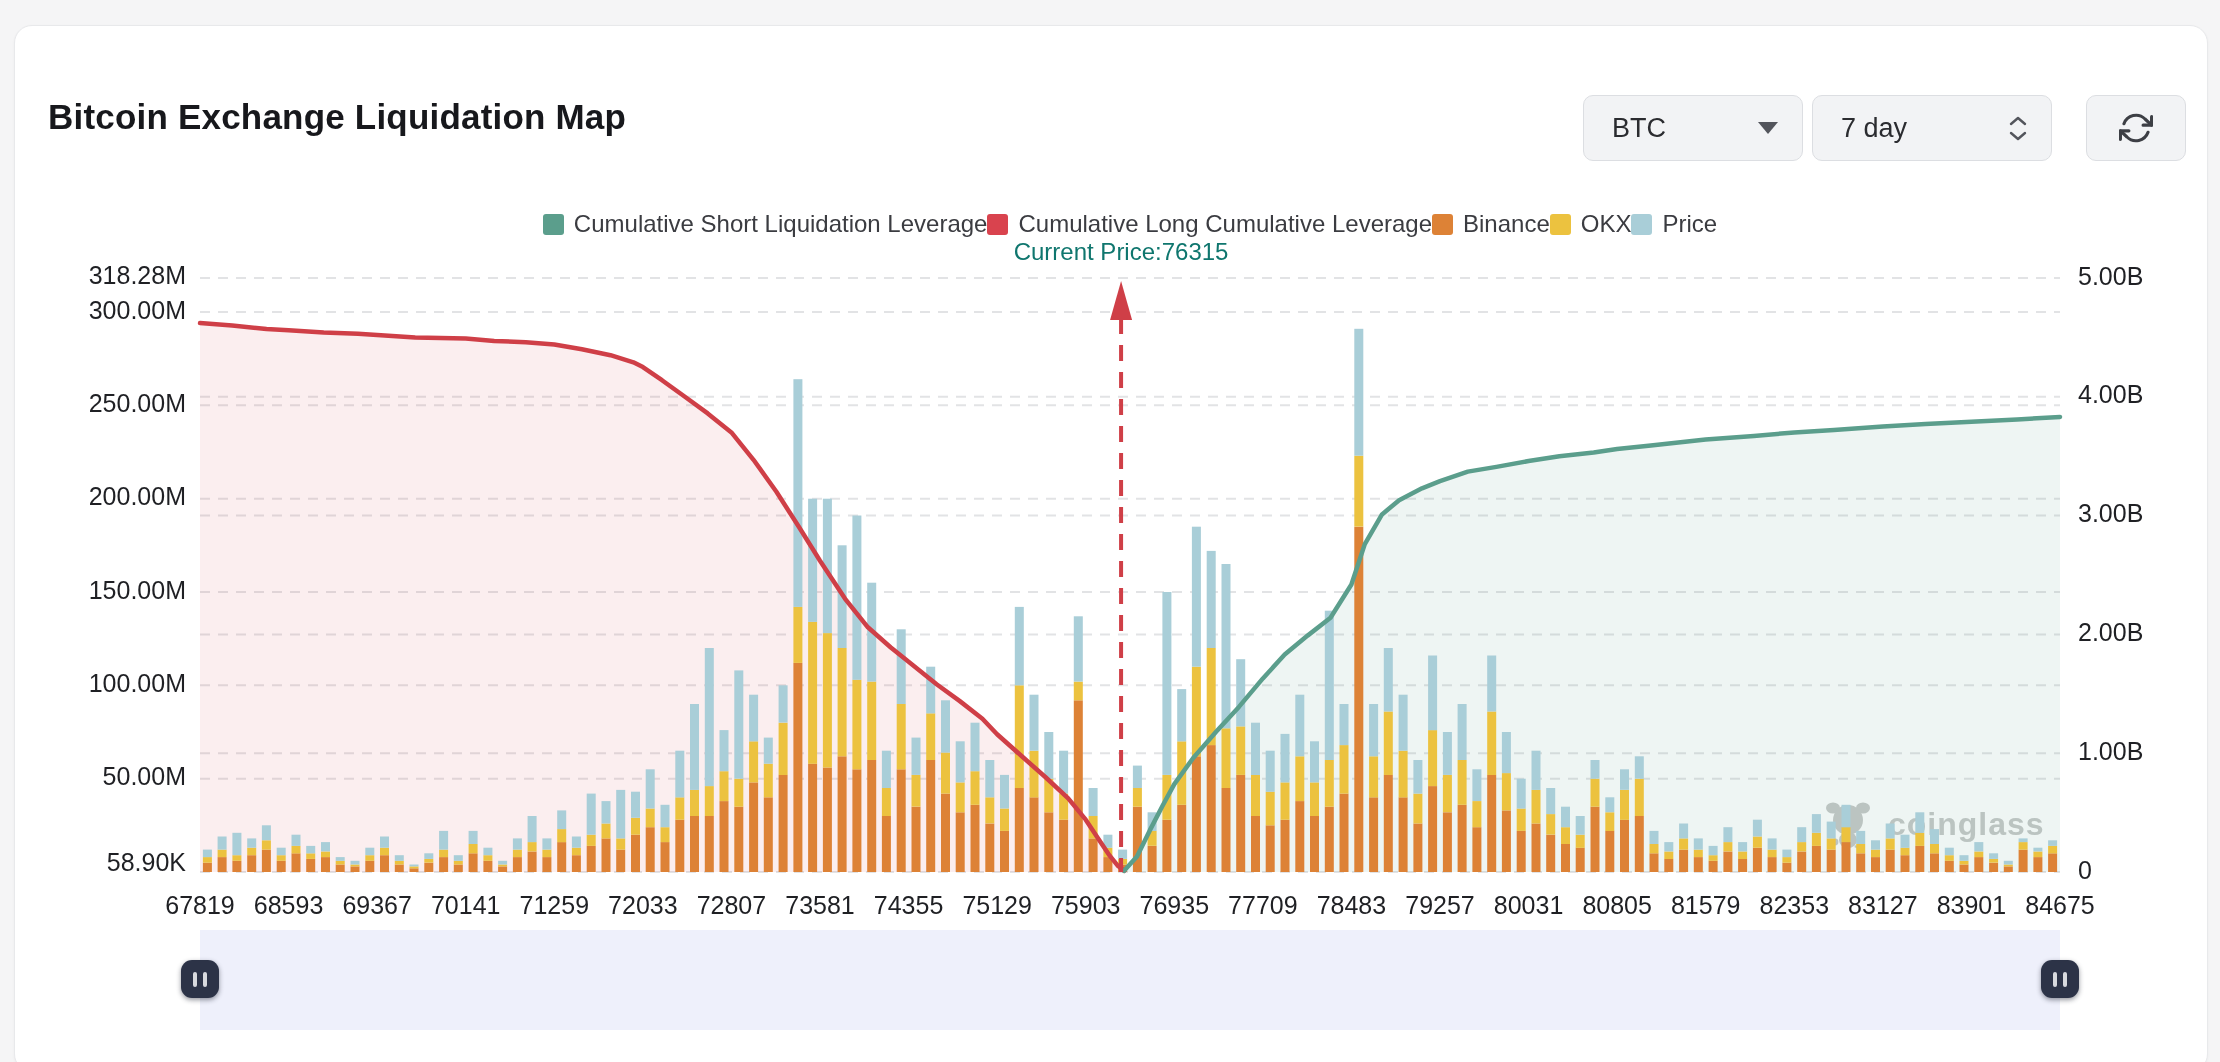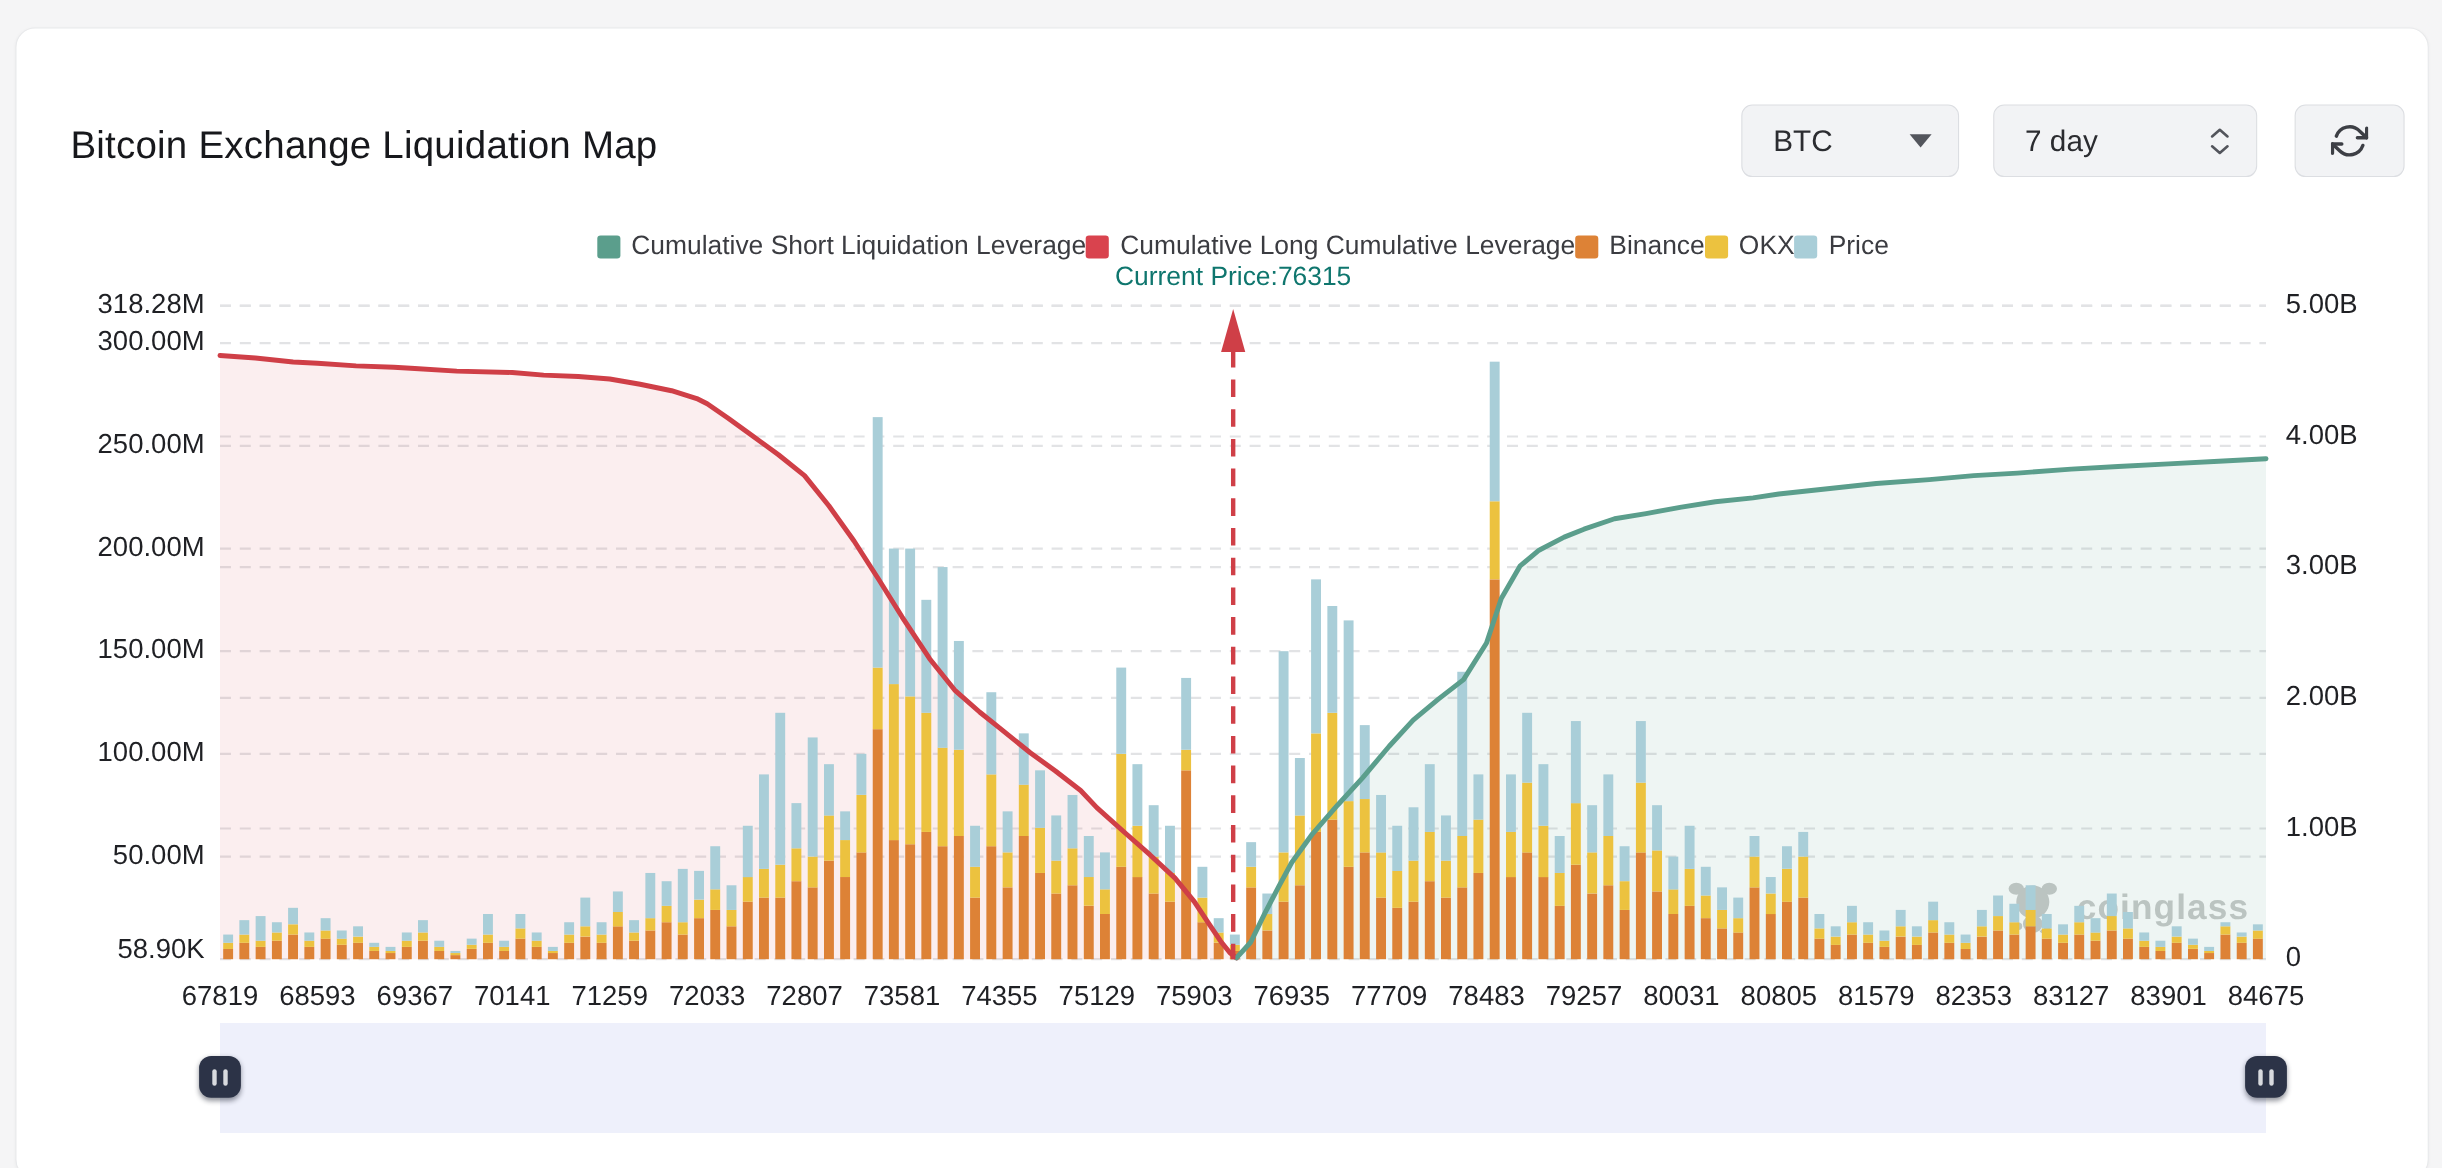--- a/index.html
+++ b/index.html
@@ -1,26 +1,26 @@
 <!DOCTYPE html>
 <html><head>
 <meta charset="utf-8">
 <style>
   html,body{margin:0;padding:0;background:#f5f5f6;}
   .stage{position:relative;width:2220px;height:1062px;overflow:hidden;
          font-family:"Liberation Sans",sans-serif;background:#f5f5f6;}
   .card{position:absolute;left:14px;top:25px;width:2192px;height:1045px;
         background:#ffffff;border:1px solid #e8e9eb;border-radius:18px;
         box-shadow:0 1px 3px rgba(0,0,0,0.04);}
-  .page-title{position:absolute;left:48px;top:96px;margin:16px;font-size:35px;line-height:42px;
-        font-weight:400;color:#17181c;letter-spacing:.2px;}
+  .page-title{position:absolute;left:48px;top:96px;margin:0;font-size:35px;line-height:42px;
+        font-weight:700;color:#17181c;letter-spacing:.2px;}
   .select,.refresh-btn{position:absolute;top:95px;height:66px;background:#f2f3f5;
         border:1.5px solid #dcdee2;border-radius:10px;box-sizing:border-box;
         display:flex;align-items:center;cursor:pointer;}
-  .sel-symbol{left:1583px;width:198px;padding:0 24px 0 28px;justify-content:space-between;}
+  .sel-symbol{left:1583px;width:220px;padding:0 24px 0 28px;justify-content:space-between;}
   .sel-period{left:1812px;width:240px;padding:0 24px 0 28px;justify-content:space-between;}
   .refresh-btn{left:2086px;width:100px;justify-content:center;}
   .sel-text{font-size:27px;color:#2b2c30;}
   .caret-down{width:0;height:0;border-left:10px solid transparent;border-right:10px solid transparent;
         border-top:12px solid #53555c;}
   .updown{display:flex;flex-direction:column;gap:5px;}
   .legend{position:absolute;left:200px;top:210px;width:1860px;display:flex;
         justify-content:center;align-items:center;}
   .lg-item{display:flex;align-items:center;gap:10px;cursor:pointer;}
   .lg-swatch{width:21px;height:21px;border-radius:3px;flex:0 0 auto;}

